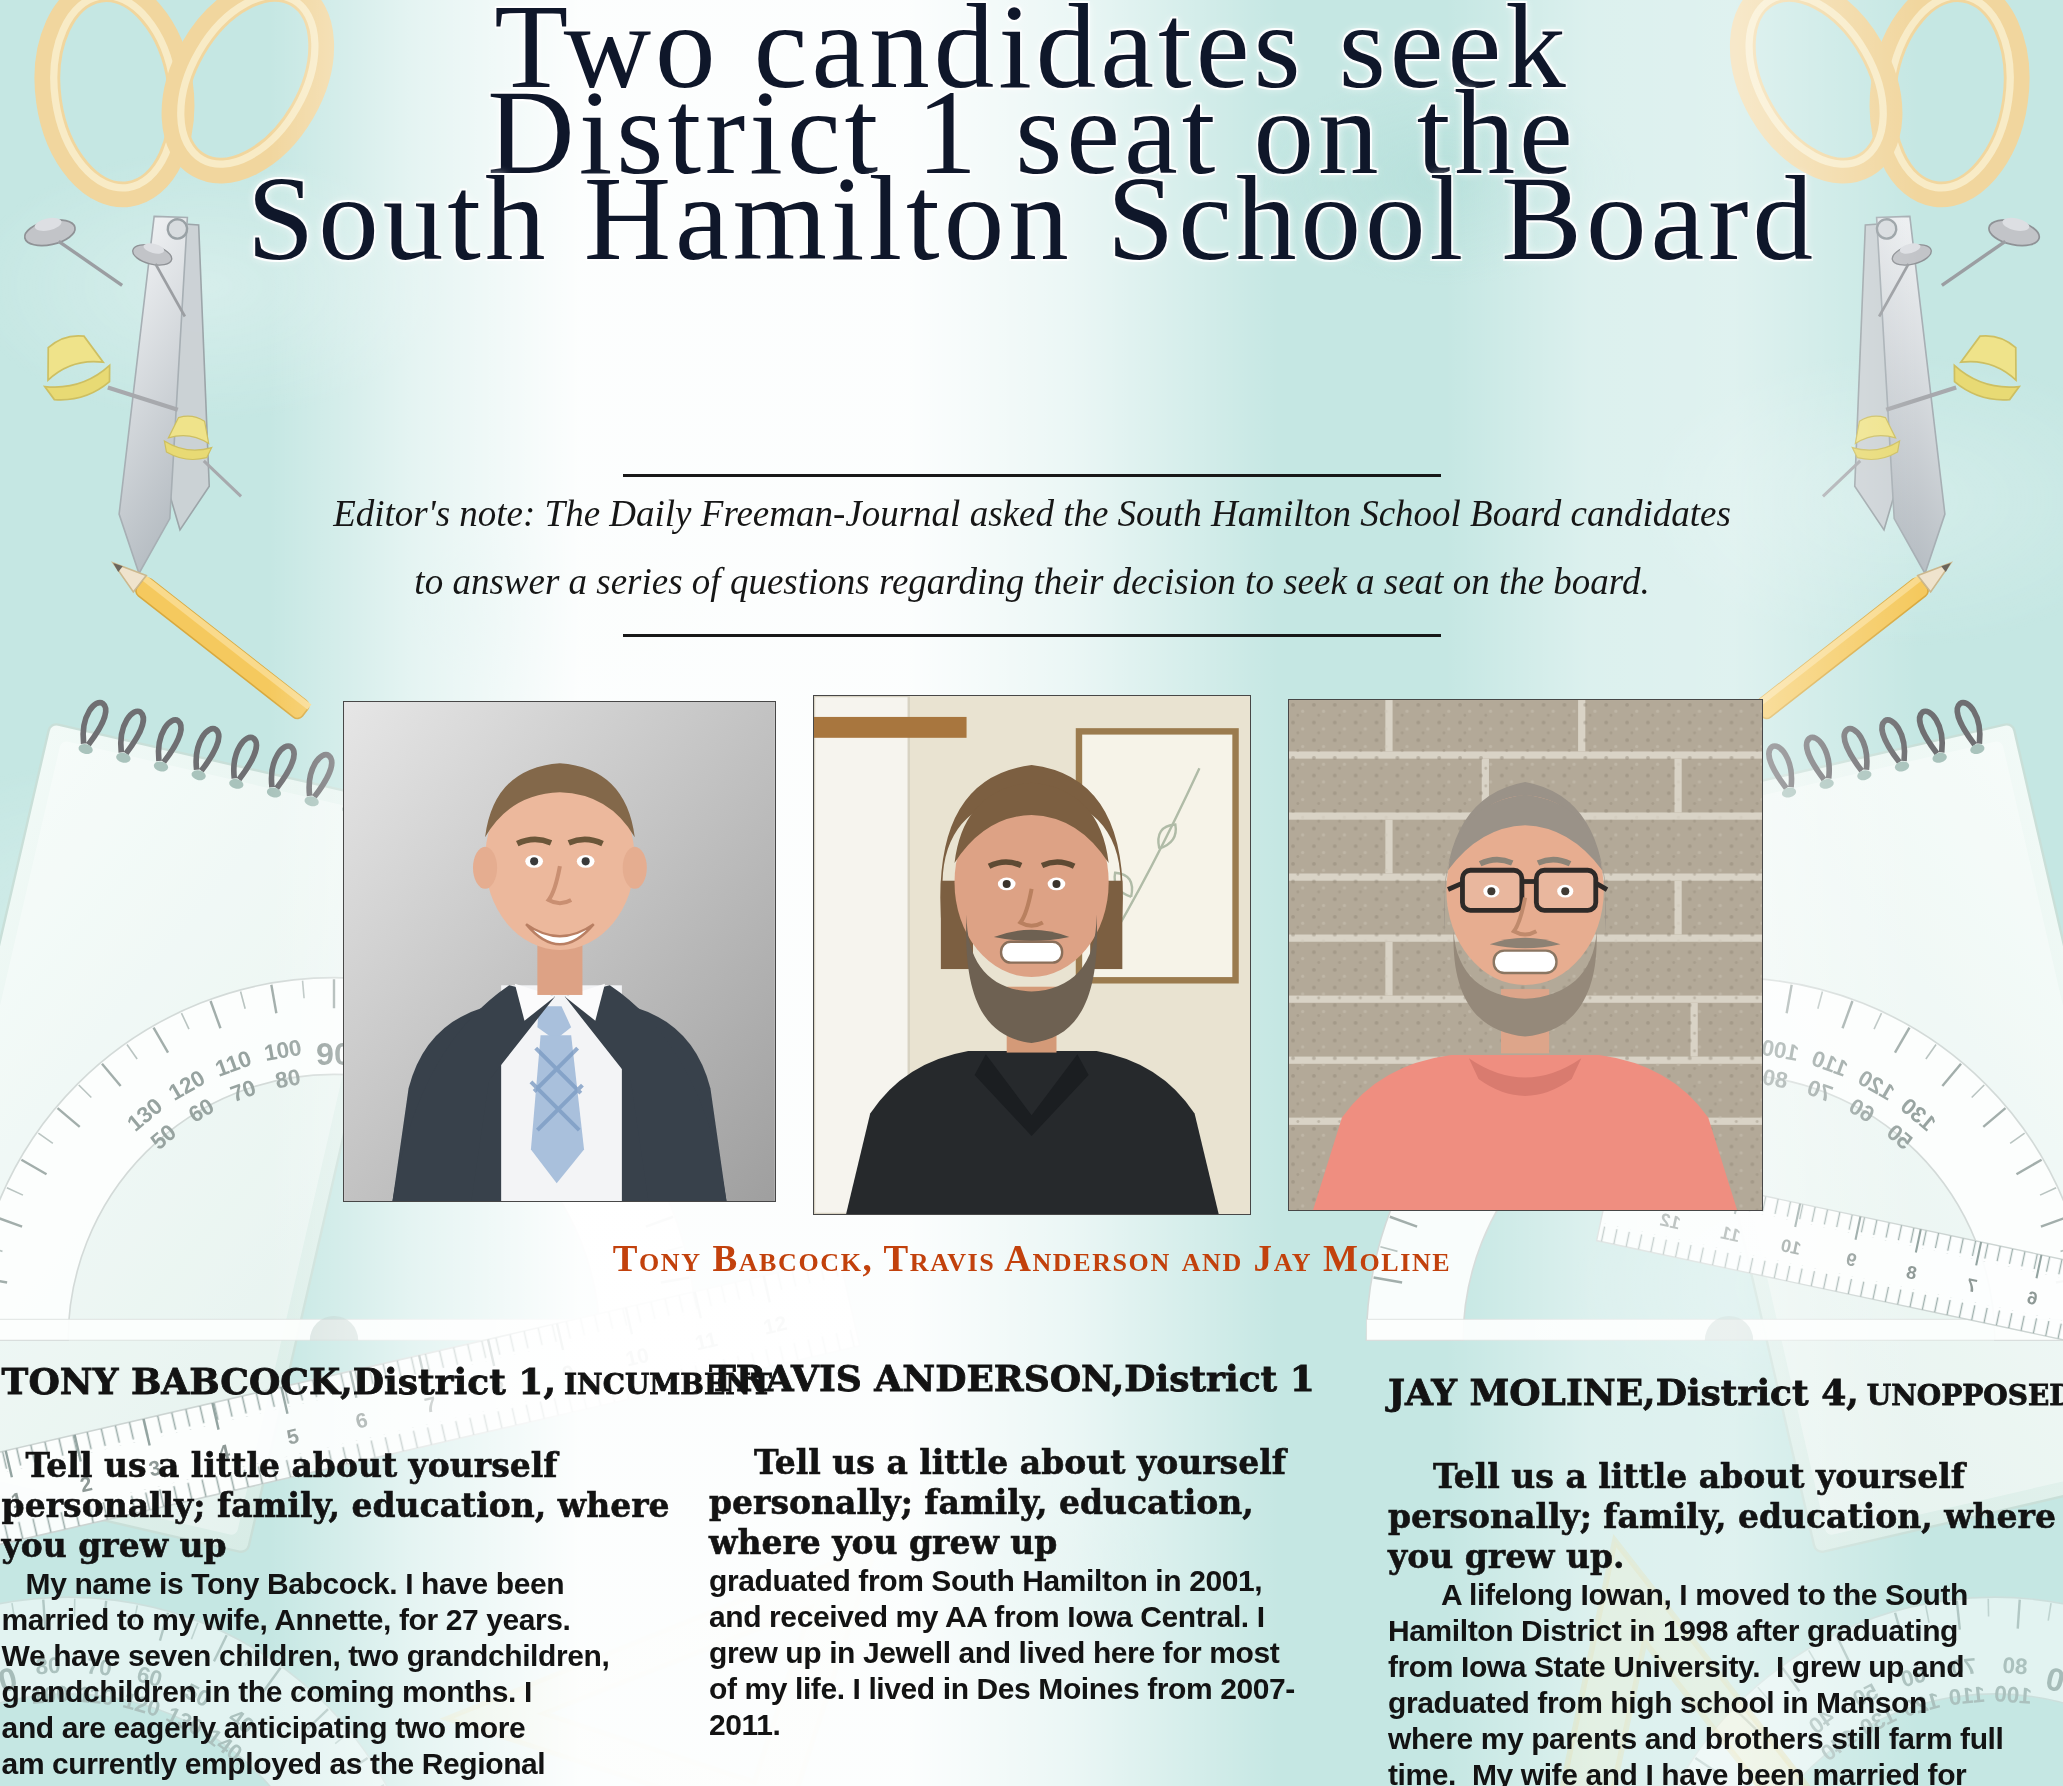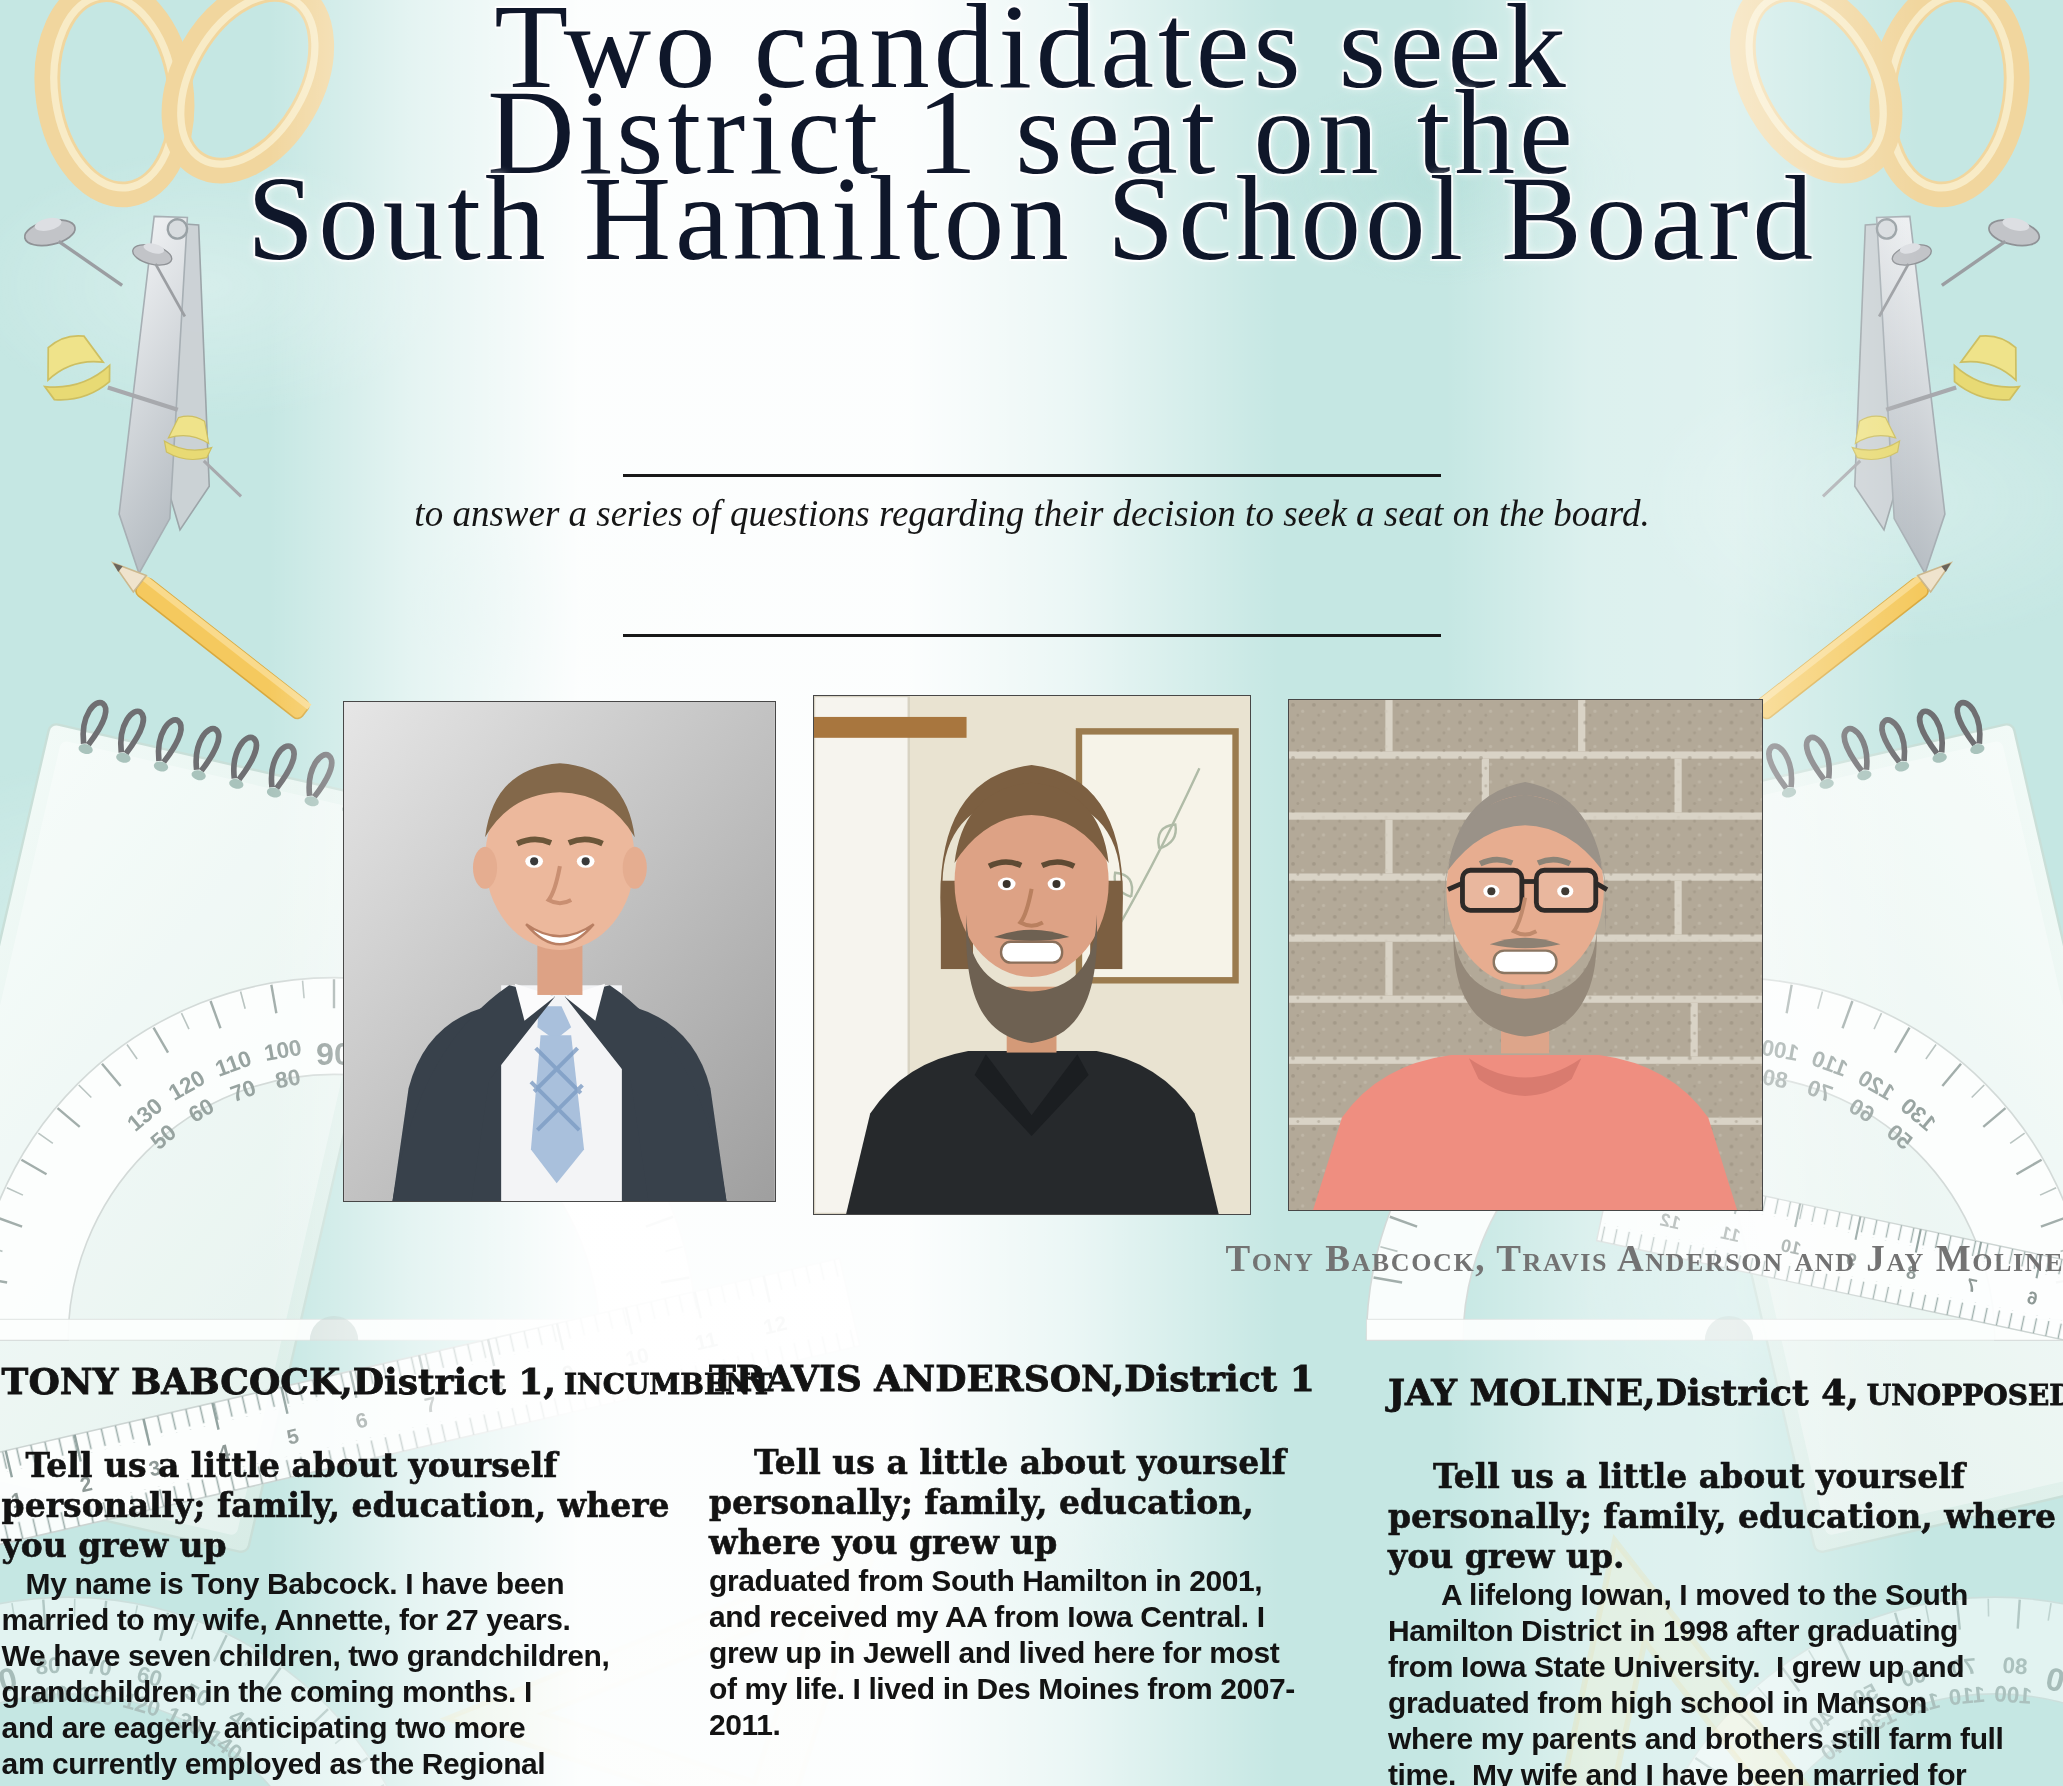--- a/index.html
+++ b/index.html
@@ -40,21 +40,21 @@
   }
   .note-line{white-space:pre;}
 
   
   .photo{position:absolute;border:1.6px solid #474747;box-sizing:border-box;background:#ddd;overflow:hidden;margin:0;}
   #photo1{left:343px;top:701px;width:433px;height:501px;}
   #photo2{left:813px;top:695px;width:438px;height:520px;}
   #photo3{left:1288px;top:699px;width:475px;height:512px;}
   .photo svg{display:block;width:100%;height:100%;}
   .caption{
-    position:absolute;left:0;right:0;top:1236px;text-align:right;color:#737373;
+    position:absolute;left:0;right:0;top:1236px;text-align:center;color:#c2410c;
     font-family:"Liberation Serif",serif;font-weight:700;font-size:37px;line-height:45px;letter-spacing:1.6px;
     font-variant:small-caps;
   }
 
   
   .col{position:absolute;color:#131313;}
   #col1{left:1.6px;top:1359px;width:685px;}
   #col2{left:709px;top:1356px;width:645px;}
   #col3{left:1388px;top:1370px;width:681px;}
   .col-header{font-family:"DejaVu Serif",serif;font-weight:700;font-size:36px;line-height:45px;-webkit-text-stroke:0.8px #131313;white-space:pre;}
@@ -322,20 +322,21 @@
 
   <div class="title-block">
     <div class="title-line">Two candidates seek</div>
     <div class="title-line">District 1 seat on the</div>
     <div class="title-line">South Hamilton School Board</div>
   </div>
 
   <div class="rule" id="rule1"></div>
 
   <div class="note-block">
+    <div class="note-line">Editor's note: The Daily Freeman-Journal asked the South Hamilton School Board candidates</div>
     <div class="note-line">to answer a series of questions regarding their decision to seek a seat on the board.</div>
   </div>
 
   <div class="rule" id="rule2"></div>
 
   <figure class="photo" id="photo1">
     <svg viewBox="0 0 535 620">
       <defs>
           <linearGradient id="g1" x1="0" y1="0" x2="1" y2="1">
         <stop offset="0" stop-color="#e6e6e6"></stop>

